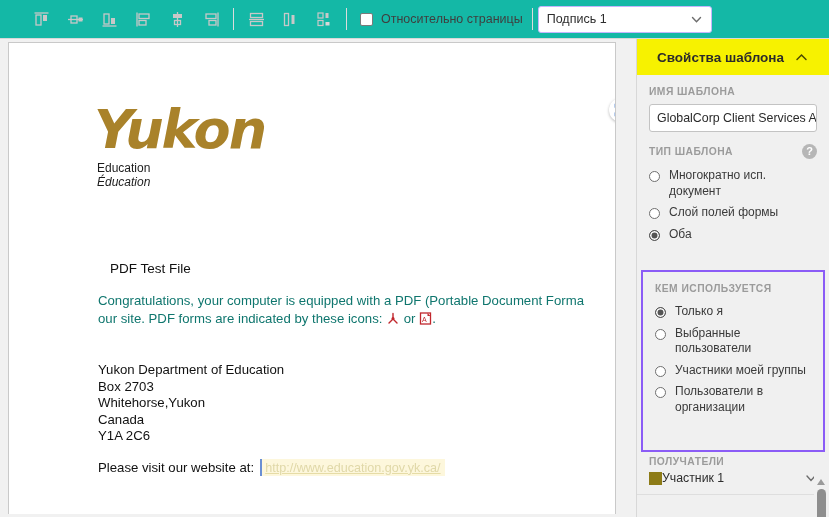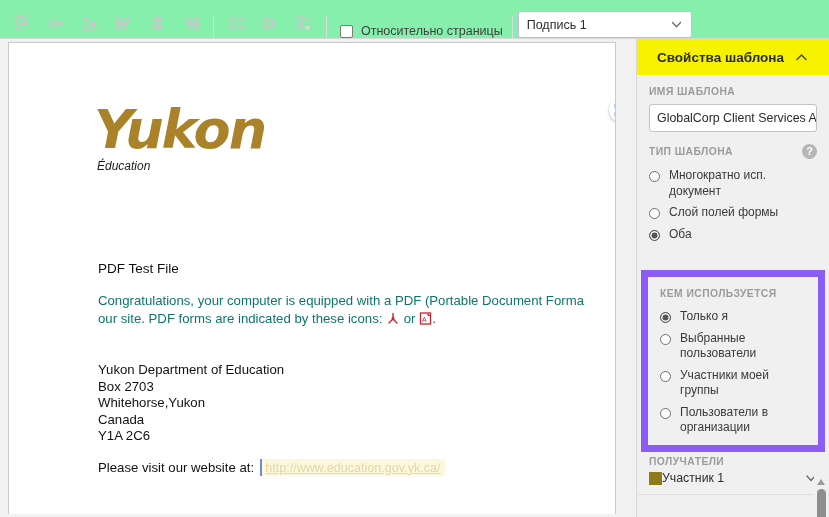--- a/index.html
+++ b/index.html
@@ -10,24 +10,24 @@
     font-family: "Liberation Sans", sans-serif;
     background: #ffffff;
   }
 
   #app { position: relative; width: 829px; height: 517px; }
 
   
   .toolbar {
     position: absolute; left: 0; top: 0;
     width: 829px; height: 39px;
-    background: #86efac;
+    background: #14b8a6;
     border-bottom: 1px solid #d8d8d8;
-    display: flex; align-items: flex-end;
-    padding-left: 4px;
+    display: flex; align-items: center;
+    padding-left: 24px;
   }
   .tb-btn {
     width: 34px; height: 30px;
     display: flex; align-items: center; justify-content: center;
     border-radius: 3px;
   }
   .tb-sep {
     width: 1px; height: 22px;
     background: #dcdcdc;
     margin: 0 5px;
@@ -98,21 +98,21 @@
     font-size: 12px; color: #1c1c1c;
     margin-top: 2px; margin-left: 3px;
   }
   .logo-sub2 {
     font-size: 12px; color: #1c1c1c;
     font-style: italic;
     margin-left: 3px;
   }
 
   .doc-title {
-    position: absolute; left: 89px; top: 218px;
+    position: absolute; left: 101px; top: 218px;
     font-size: 13.5px; color: #111;
   }
   .doc-para {
     position: absolute; left: 89px; top: 249px;
     width: 560px;
     font-size: 13.2px; color: #0f766e;
     line-height: 17.5px;
     white-space: nowrap;
   }
   .doc-para .ln { display: block; }
@@ -244,21 +244,21 @@
     box-shadow: inset 0 0 0 1.5px #fff;
   }
   .radio-lbl {
     font-size: 12px; color: #3a3a3a;
     line-height: 15.5px;
   }
 
   .red-box {
     position: absolute; left: 4px; top: 231px;
     width: 184px; height: 182px;
-    border: 7px solid #8b5cf6;
+    border: 2px solid #8b5cf6;
     background: #f0f0f0;
     padding-top: 11px;
   }
 
   .recip-row {
     display: flex; align-items: center;
     padding: 4px 12px 0 12px;
   }
   .swatch {
     width: 13px; height: 13px;
@@ -389,20 +389,21 @@
         <path d="M2.5 4.5 L6.5 8.8 L10.5 4.5" fill="none" stroke="#6d6d6d" stroke-width="1.4" stroke-linecap="round"></path>
       </svg>
     </div>
   </div>
 
   <div class="doc-area">
     <div class="page">
 
       <div class="logo-block">
         <div class="logo-word">Yukon</div>
+        <div class="logo-sub1">Education</div>
         <div class="logo-sub2">Éducation</div>
       </div>
 
       <div class="doc-title">PDF Test File</div>
 
       <div class="doc-para">
         <span class="ln">Congratulations, your computer is equipped with a PDF (Portable Document Forma</span>
         <span class="ln">
           <span>our site.  PDF forms are indicated by these icons:</span>
           <svg width="14" height="13" viewBox="0 0 14 13" style="vertical-align:-2px">

